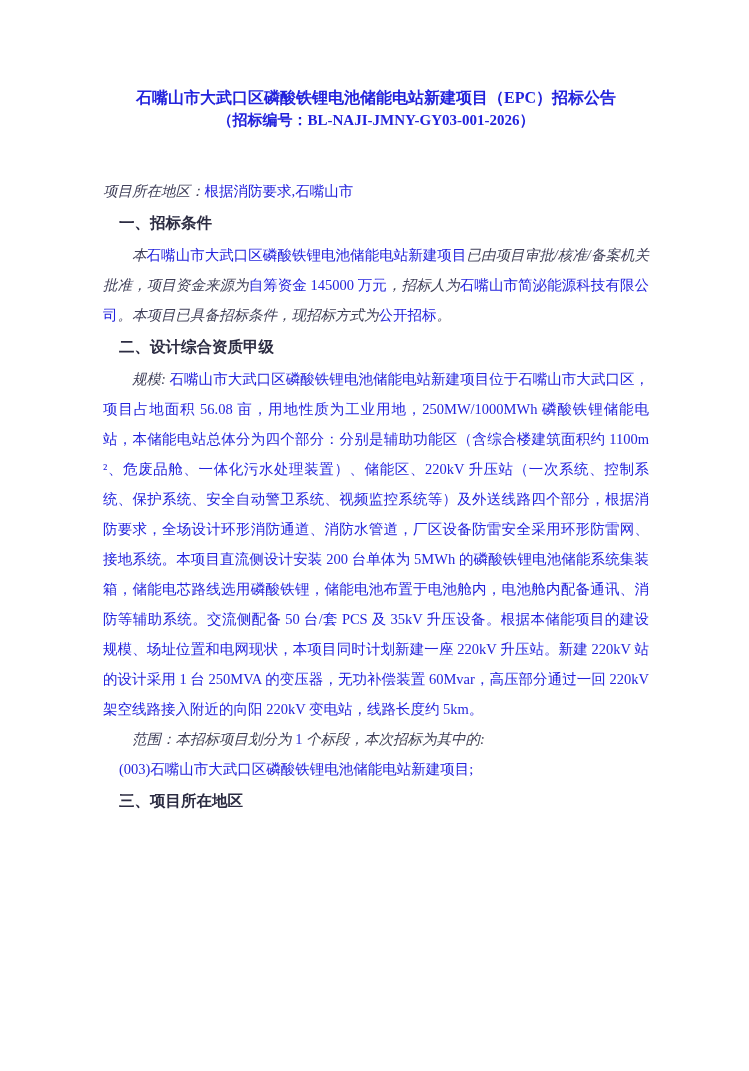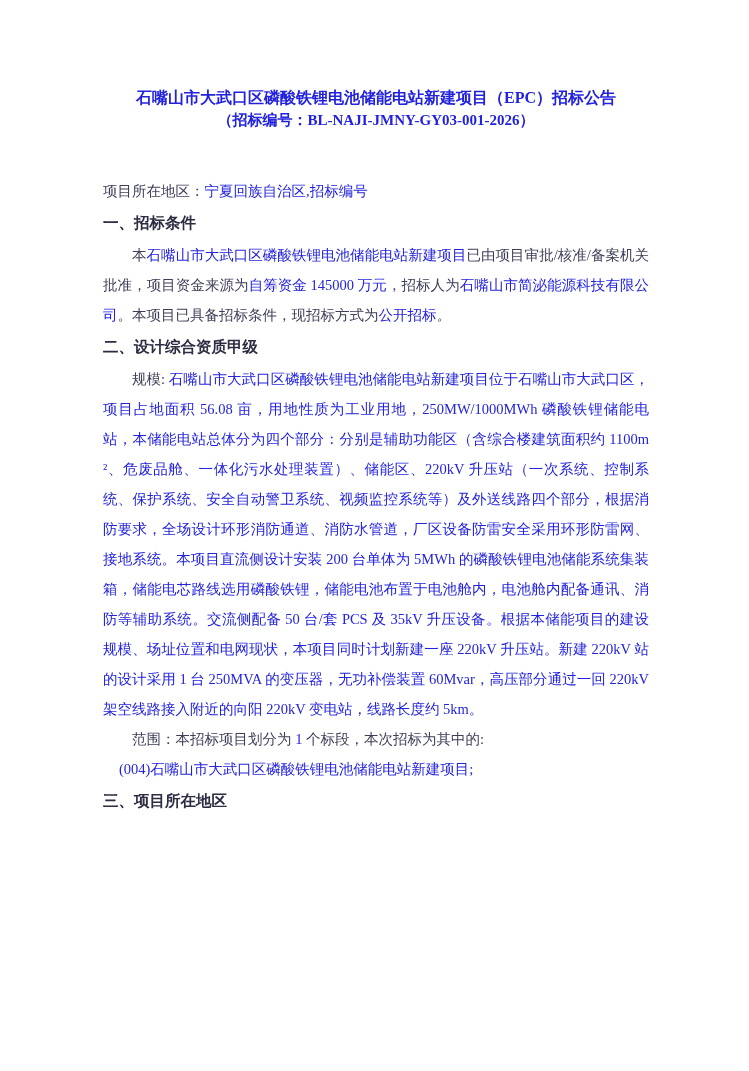--- a/index.html
+++ b/index.html
@@ -36,55 +36,55 @@
     text-align:center;
     color:var(--accent);
     margin-top:2px;
   }
   .doc-body{margin-top:46px;}
   .sec-heading{
     font-size:15.5px;
     font-weight:700;
     color:var(--heading);
     line-height:30px;
-    margin:2px 0;
+    margin:2px 16px;
   }
   .para{
     margin:0;
     text-align:justify;
     text-justify:inter-ideograph;
     word-break:break-all;
   }
   .ind{text-indent:2em;}
   .ind1{text-indent:1.1em;}
-  .dk{color:var(--body);}
+  .dk{color:var(--body);font-style:italic;}
   .em{color:var(--accent);}
 </style>
 </head>
 <body>
 
 <div class="page">
 
   <h1 class="title">石嘴山市大武口区磷酸铁锂电池储能电站新建项目（EPC）招标公告</h1>
   <div class="subtitle">（招标编号：BL-NAJI-JMNY-GY03-001-2026）</div>
 
   <div class="doc-body">
 
-    <p class="para"><span class="dk">项目所在地区：</span><span class="em">宁夏回族自治区,招标编号</span></p>
+    <p class="para"><span class="dk">项目所在地区：</span><span class="em">根据消防要求,石嘴山市</span></p>
 
     <h2 class="sec-heading">一、招标条件</h2>
 
     <p class="para ind"><span class="dk">本</span><span class="em">石嘴山市大武口区磷酸铁锂电池储能电站新建项目</span><span class="dk">已由项目审批/核准/备案机关批准，项目资金来源为</span><span class="em">自筹资金 145000 万元</span><span class="dk">，招标人为</span><span class="em">石嘴山市简泌能源科技有限公司</span><span class="dk">。本项目已具备招标条件，现招标方式为</span><span class="em">公开招标</span><span class="dk">。</span></p>
 
     <h2 class="sec-heading">二、设计综合资质甲级</h2>
 
     <p class="para ind"><span class="dk">规模: </span><span class="em">石嘴山市大武口区磷酸铁锂电池储能电站新建项目位于石嘴山市大武口区，项目占地面积 56.08 亩，用地性质为工业用地，250MW/1000MWh 磷酸铁锂储能电站，本储能电站总体分为四个部分：分别是辅助功能区（含综合楼建筑面积约 1100m²、危废品舱、一体化污水处理装置）、储能区、220kV 升压站（一次系统、控制系统、保护系统、安全自动警卫系统、视频监控系统等）及外送线路四个部分，根据消防要求，全场设计环形消防通道、消防水管道，厂区设备防雷安全采用环形防雷网、接地系统。本项目直流侧设计安装 200 台单体为 5MWh 的磷酸铁锂电池储能系统集装箱，储能电芯路线选用磷酸铁锂，储能电池布置于电池舱内，电池舱内配备通讯、消防等辅助系统。交流侧配备 50 台/套 PCS 及 35kV 升压设备。根据本储能项目的建设规模、场址位置和电网现状，本项目同时计划新建一座 220kV 升压站。新建 220kV 站的设计采用 1 台 250MVA 的变压器，无功补偿装置 60Mvar，高压部分通过一回 220kV 架空线路接入附近的向阳 220kV 变电站，线路长度约 5km。</span></p>
 
     <p class="para ind"><span class="dk">范围：本招标项目划分为</span><span class="em"> 1 </span><span class="dk">个标段，本次招标为其中的:</span></p>
 
-    <p class="para ind1"><span class="em">(004)石嘴山市大武口区磷酸铁锂电池储能电站新建项目;</span></p>
+    <p class="para ind1"><span class="em">(003)石嘴山市大武口区磷酸铁锂电池储能电站新建项目;</span></p>
 
     <h2 class="sec-heading">三、项目所在地区</h2>
 
 
 
   </div>
 </div>
 
 </body></html>

